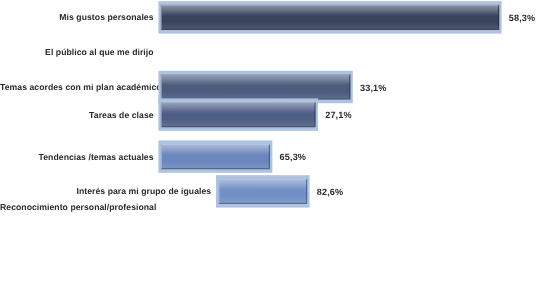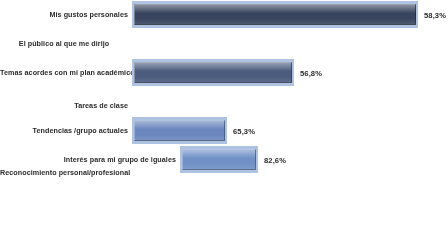--- a/index.html
+++ b/index.html
@@ -94,38 +94,46 @@
         <div class="bar-area">
           <div class="bar-outer" style="width: 286px; background: rgb(174, 195, 226);">
             <div class="bar-inner" style="background: linear-gradient(rgb(101, 110, 130) 0%, rgb(57, 69, 95) 38%, rgb(57, 69, 95) 72%, rgb(77, 88, 111) 100%);">
               <div class="bar-gloss"></div>
             </div>
           </div>
           <div class="value-label" style="left: 292px; color: rgb(43, 43, 43);">58,3%</div>
         </div>
       </div>
       <div class="bar-row" style="top: 29px;">
-        <div class="cat-label" style="color: rgb(43, 43, 43); text-align: center;">El público al que me dirijo</div>
+        <div class="cat-label" style="color: rgb(43, 43, 43);">El público al que me dirijo</div>
       </div>
       <div class="bar-row" style="top: 58px;">
         <div class="cat-label" style="color: rgb(43, 43, 43);">Temas acordes con mi plan académico</div>
         <div class="bar-area">
           <div class="bar-outer" style="width: 162px; background: rgb(174, 195, 226);">
             <div class="bar-inner" style="background: linear-gradient(rgb(115, 128, 154) 0%, rgb(76, 92, 126) 38%, rgb(76, 92, 126) 72%, rgb(94, 108, 139) 100%);">
               <div class="bar-gloss"></div>
             </div>
           </div>
-          <div class="value-label" style="left: 168px; color: rgb(43, 43, 43);">56,8%</div>
+          <div class="value-label" style="left: 168px; color: rgb(43, 43, 43);">33,1%</div>
         </div>
       </div>
-      <div class="bar-row" style="top: 91px;">
+      <div class="bar-row" style="top: 81px;">
         <div class="cat-label" style="color: rgb(43, 43, 43);">Tareas de clase</div>
+        <div class="bar-area">
+          <div class="bar-outer" style="width: 133px; background: rgb(174, 195, 226);">
+            <div class="bar-inner" style="background: linear-gradient(rgb(117, 130, 161) 0%, rgb(78, 95, 134) 38%, rgb(78, 95, 134) 72%, rgb(96, 111, 146) 100%);">
+              <div class="bar-gloss"></div>
+            </div>
+          </div>
+          <div class="value-label" style="left: 139px; color: rgb(43, 43, 43);">27,1%</div>
+        </div>
       </div>
       <div class="bar-row" style="top: 116px;">
-        <div class="cat-label" style="color: rgb(43, 43, 43);">Tendencias /grupo actuales</div>
+        <div class="cat-label" style="color: rgb(43, 43, 43);">Tendencias /temas actuales</div>
         <div class="bar-area">
           <div class="bar-outer" style="width: 95px; background: rgb(174, 195, 226);">
             <div class="bar-inner" style="background: linear-gradient(rgb(140, 161, 204) 0%, rgb(107, 135, 189) 38%, rgb(107, 135, 189) 72%, rgb(122, 147, 196) 100%);">
               <div class="bar-gloss"></div>
             </div>
           </div>
           <div class="value-label" style="left: 101px; color: rgb(43, 43, 43);">65,3%</div>
         </div>
       </div>
       <div class="bar-row" style="top: 145px; padding-left: 48px;">

